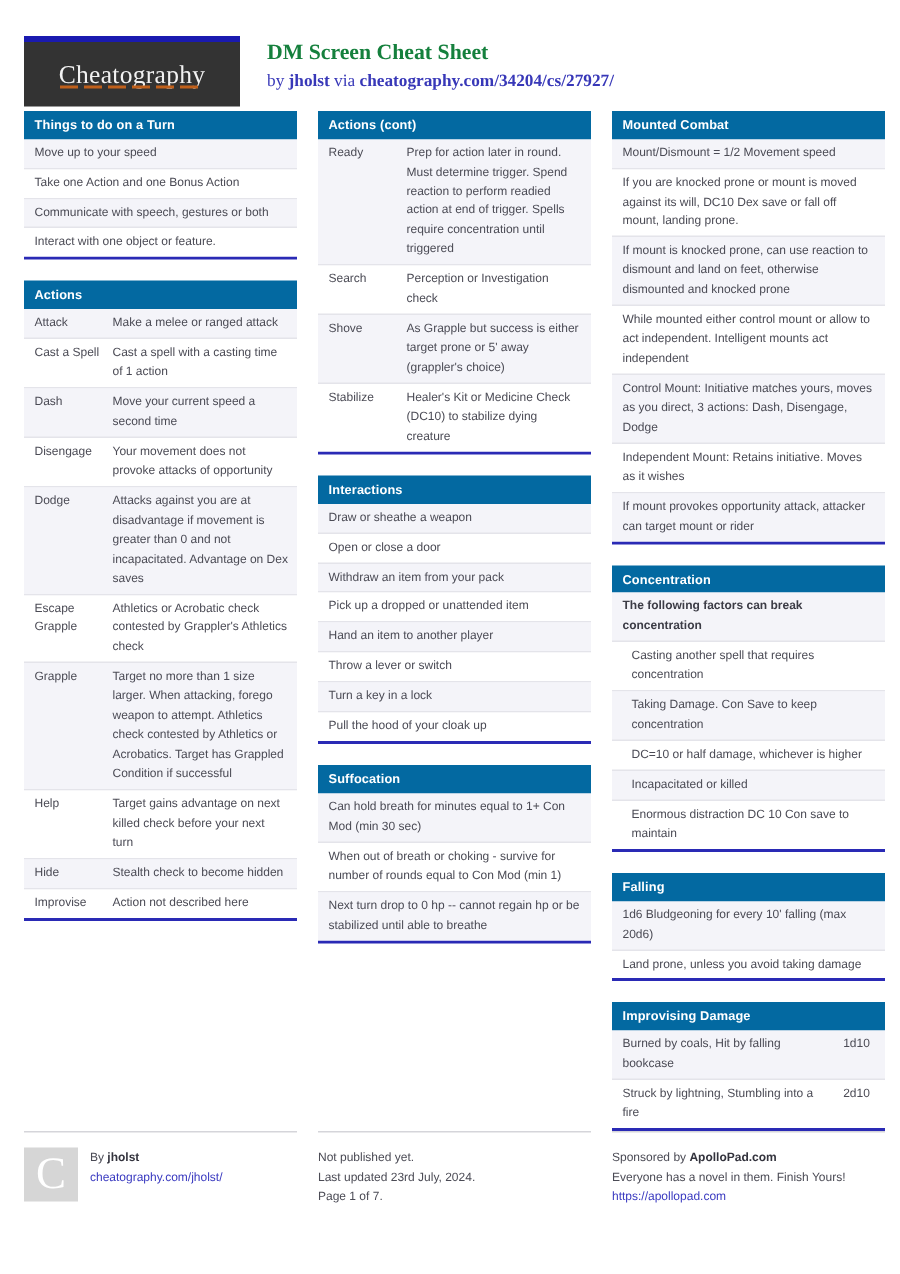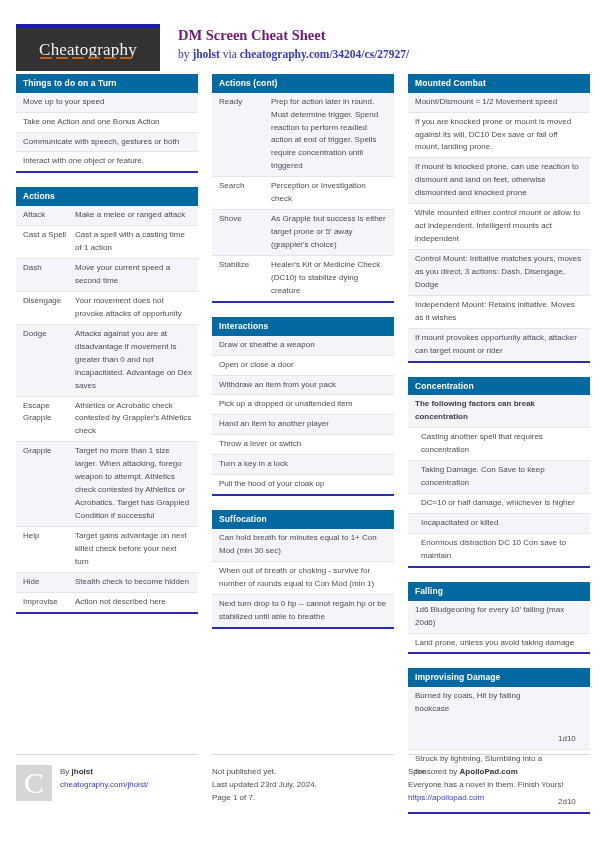--- a/index.html
+++ b/index.html
@@ -62,21 +62,21 @@
       rgba(0,0,0,0) 12px, rgba(0,0,0,0) 16px);
   }
   .title-block {
     margin-left: 18px;
     padding-top: 2px;
   }
   .sheet-title {
     font-family: "Liberation Serif", serif;
     font-size: 14.5px;
     font-weight: bold;
-    color: #701a75;
+    color: #15803d;
     line-height: 1.25;
   }
   .sheet-byline {
     font-family: "Liberation Serif", serif;
     font-size: 11.5px;
     color: #3838b8;
     line-height: 1.4;
     margin-top: 2px;
   }
   .sheet-byline .b {
@@ -133,22 +133,21 @@
   }
   .row.single .c-full {
     flex: 1 1 auto;
   }
   .row.two-right .c-left {
     flex: 1 1 auto;
     padding-right: 5px;
   }
   .row.two-right .c-right {
     flex: 0 0 26px;
-    text-align: left;
-    margin-top: 43px;
+    text-align: center;
   }
   .row .bold { font-weight: bold; color: #3c3c46; }
   .row .indent { padding-left: 6px; display: block; }
 
   
   .footer {
     position: absolute;
     left: 16px;
     right: 16px;
     bottom: 44px;

